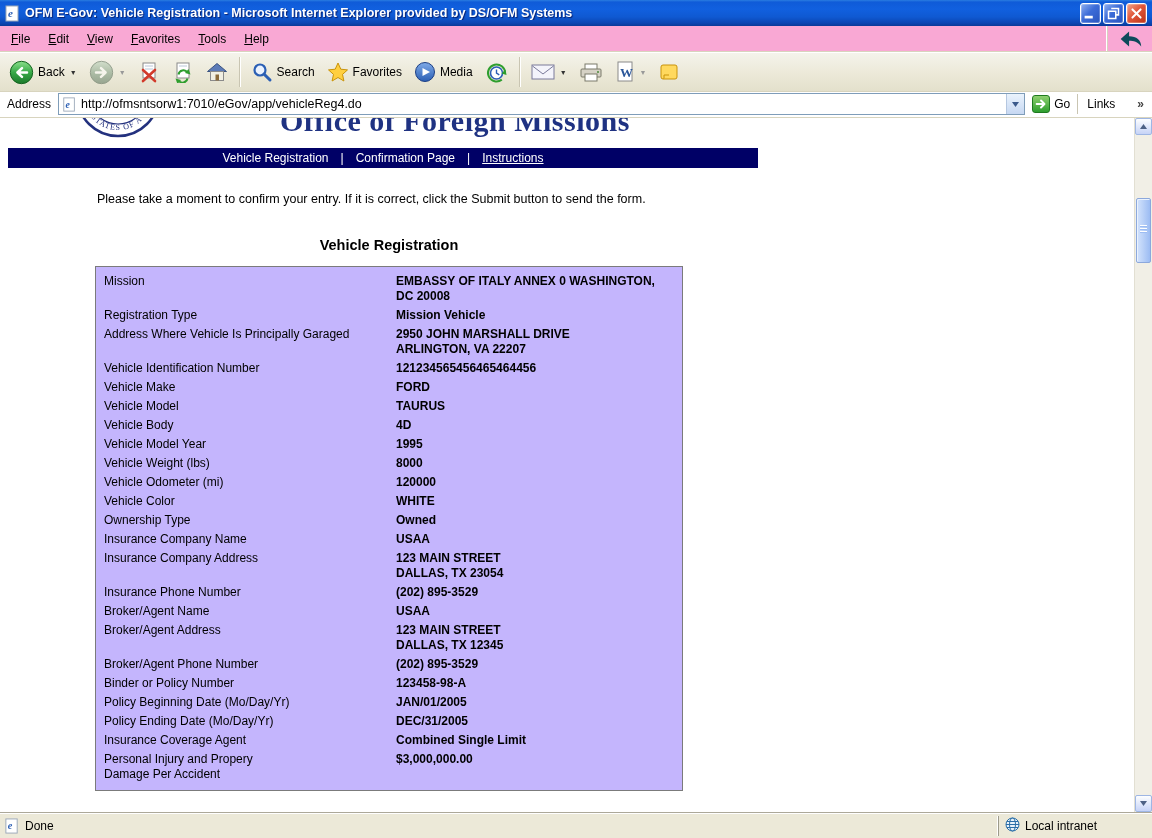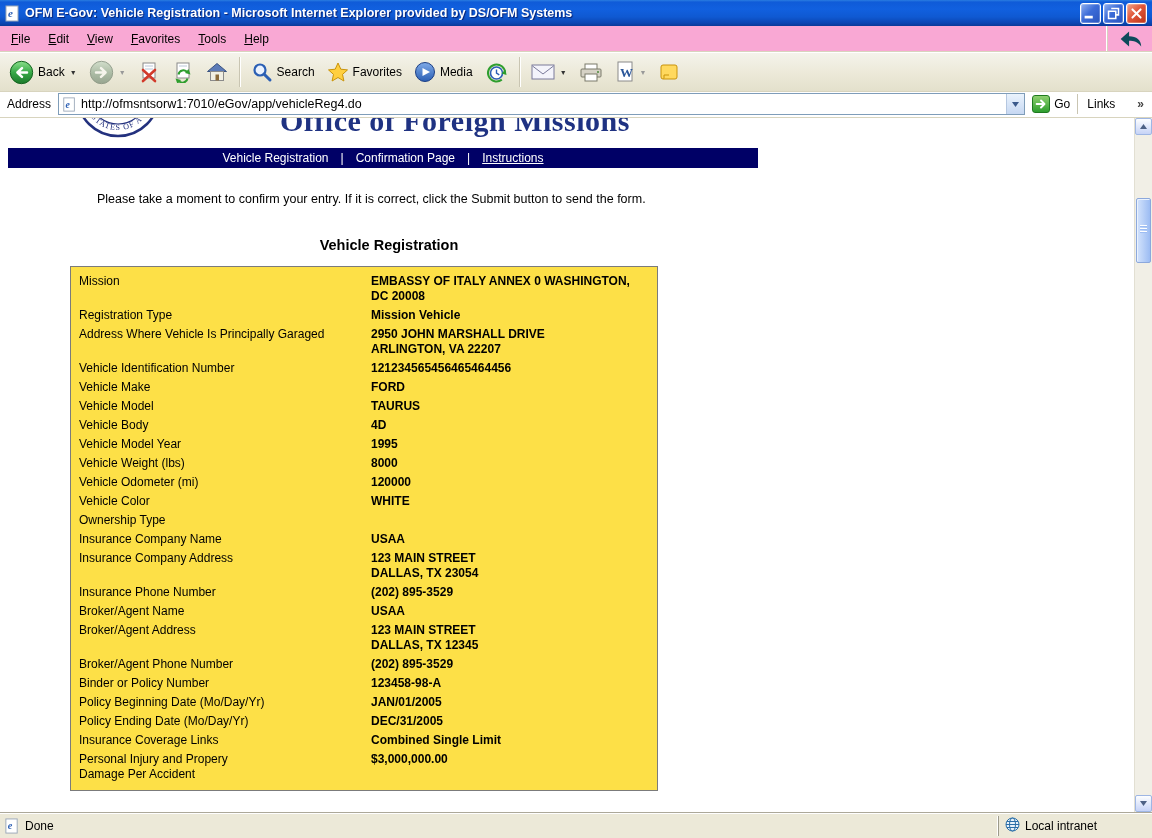--- a/index.html
+++ b/index.html
@@ -104,22 +104,22 @@
   .nav-link.u { text-decoration: underline; }
 
   .intro { margin: 24px 0 0 97px; font-size: 12.5px; color: #000; }
 
   .page-heading {
     margin: 31px 0 0 95px; width: 588px; text-align: center;
     font-size: 14.5px; font-weight: bold; color: #000;
   }
 
   .conf-table {
-    margin: 13px 0 0 70px; width: 588px; border: 1px solid #7B7B7B;
-    padding: 5px 0 6px 0; background: #fde047;
+    margin: 13px 0 0 95px; width: 588px; border: 1px solid #7B7B7B;
+    padding: 5px 0 6px 0; background: #c4b5fd;
   }
   .field-row { display: grid; grid-template-columns: 292px 1fr; padding: 2px 8px; }
   .field-label { font-size: 12px; line-height: 15px; color: #000; white-space: pre-line; }
   .field-value { font-size: 12px; line-height: 15px; color: #000; font-weight: bold; white-space: pre-line; }
 
   
   .scrollbar {
     flex: 0 0 17px; background: #F1EFE6; position: relative;
     display: flex; flex-direction: column; justify-content: space-between;
     border-left: 1px solid #E2DFD2;
@@ -446,20 +446,21 @@
           <div class="field-row">
             <div class="field-label">Vehicle Odometer (mi)</div>
             <div class="field-value">120000</div>
           </div>
           <div class="field-row">
             <div class="field-label">Vehicle Color</div>
             <div class="field-value">WHITE</div>
           </div>
           <div class="field-row">
             <div class="field-label">Ownership Type</div>
+            <div class="field-value">Owned</div>
           </div>
           <div class="field-row">
             <div class="field-label">Insurance Company Name</div>
             <div class="field-value">USAA</div>
           </div>
           <div class="field-row">
             <div class="field-label">Insurance Company Address</div>
             <div class="field-value">123 MAIN STREET
 DALLAS, TX 23054</div>
           </div>
@@ -486,21 +487,21 @@
           </div>
           <div class="field-row">
             <div class="field-label">Policy Beginning Date (Mo/Day/Yr)</div>
             <div class="field-value">JAN/01/2005</div>
           </div>
           <div class="field-row">
             <div class="field-label">Policy Ending Date (Mo/Day/Yr)</div>
             <div class="field-value">DEC/31/2005</div>
           </div>
           <div class="field-row">
-            <div class="field-label">Insurance Coverage Links</div>
+            <div class="field-label">Insurance Coverage Agent</div>
             <div class="field-value">Combined Single Limit</div>
           </div>
           <div class="field-row">
             <div class="field-label">Personal Injury and Propery
 Damage Per Accident</div>
             <div class="field-value">$3,000,000.00</div>
           </div>
         </div>
 
     </div>

